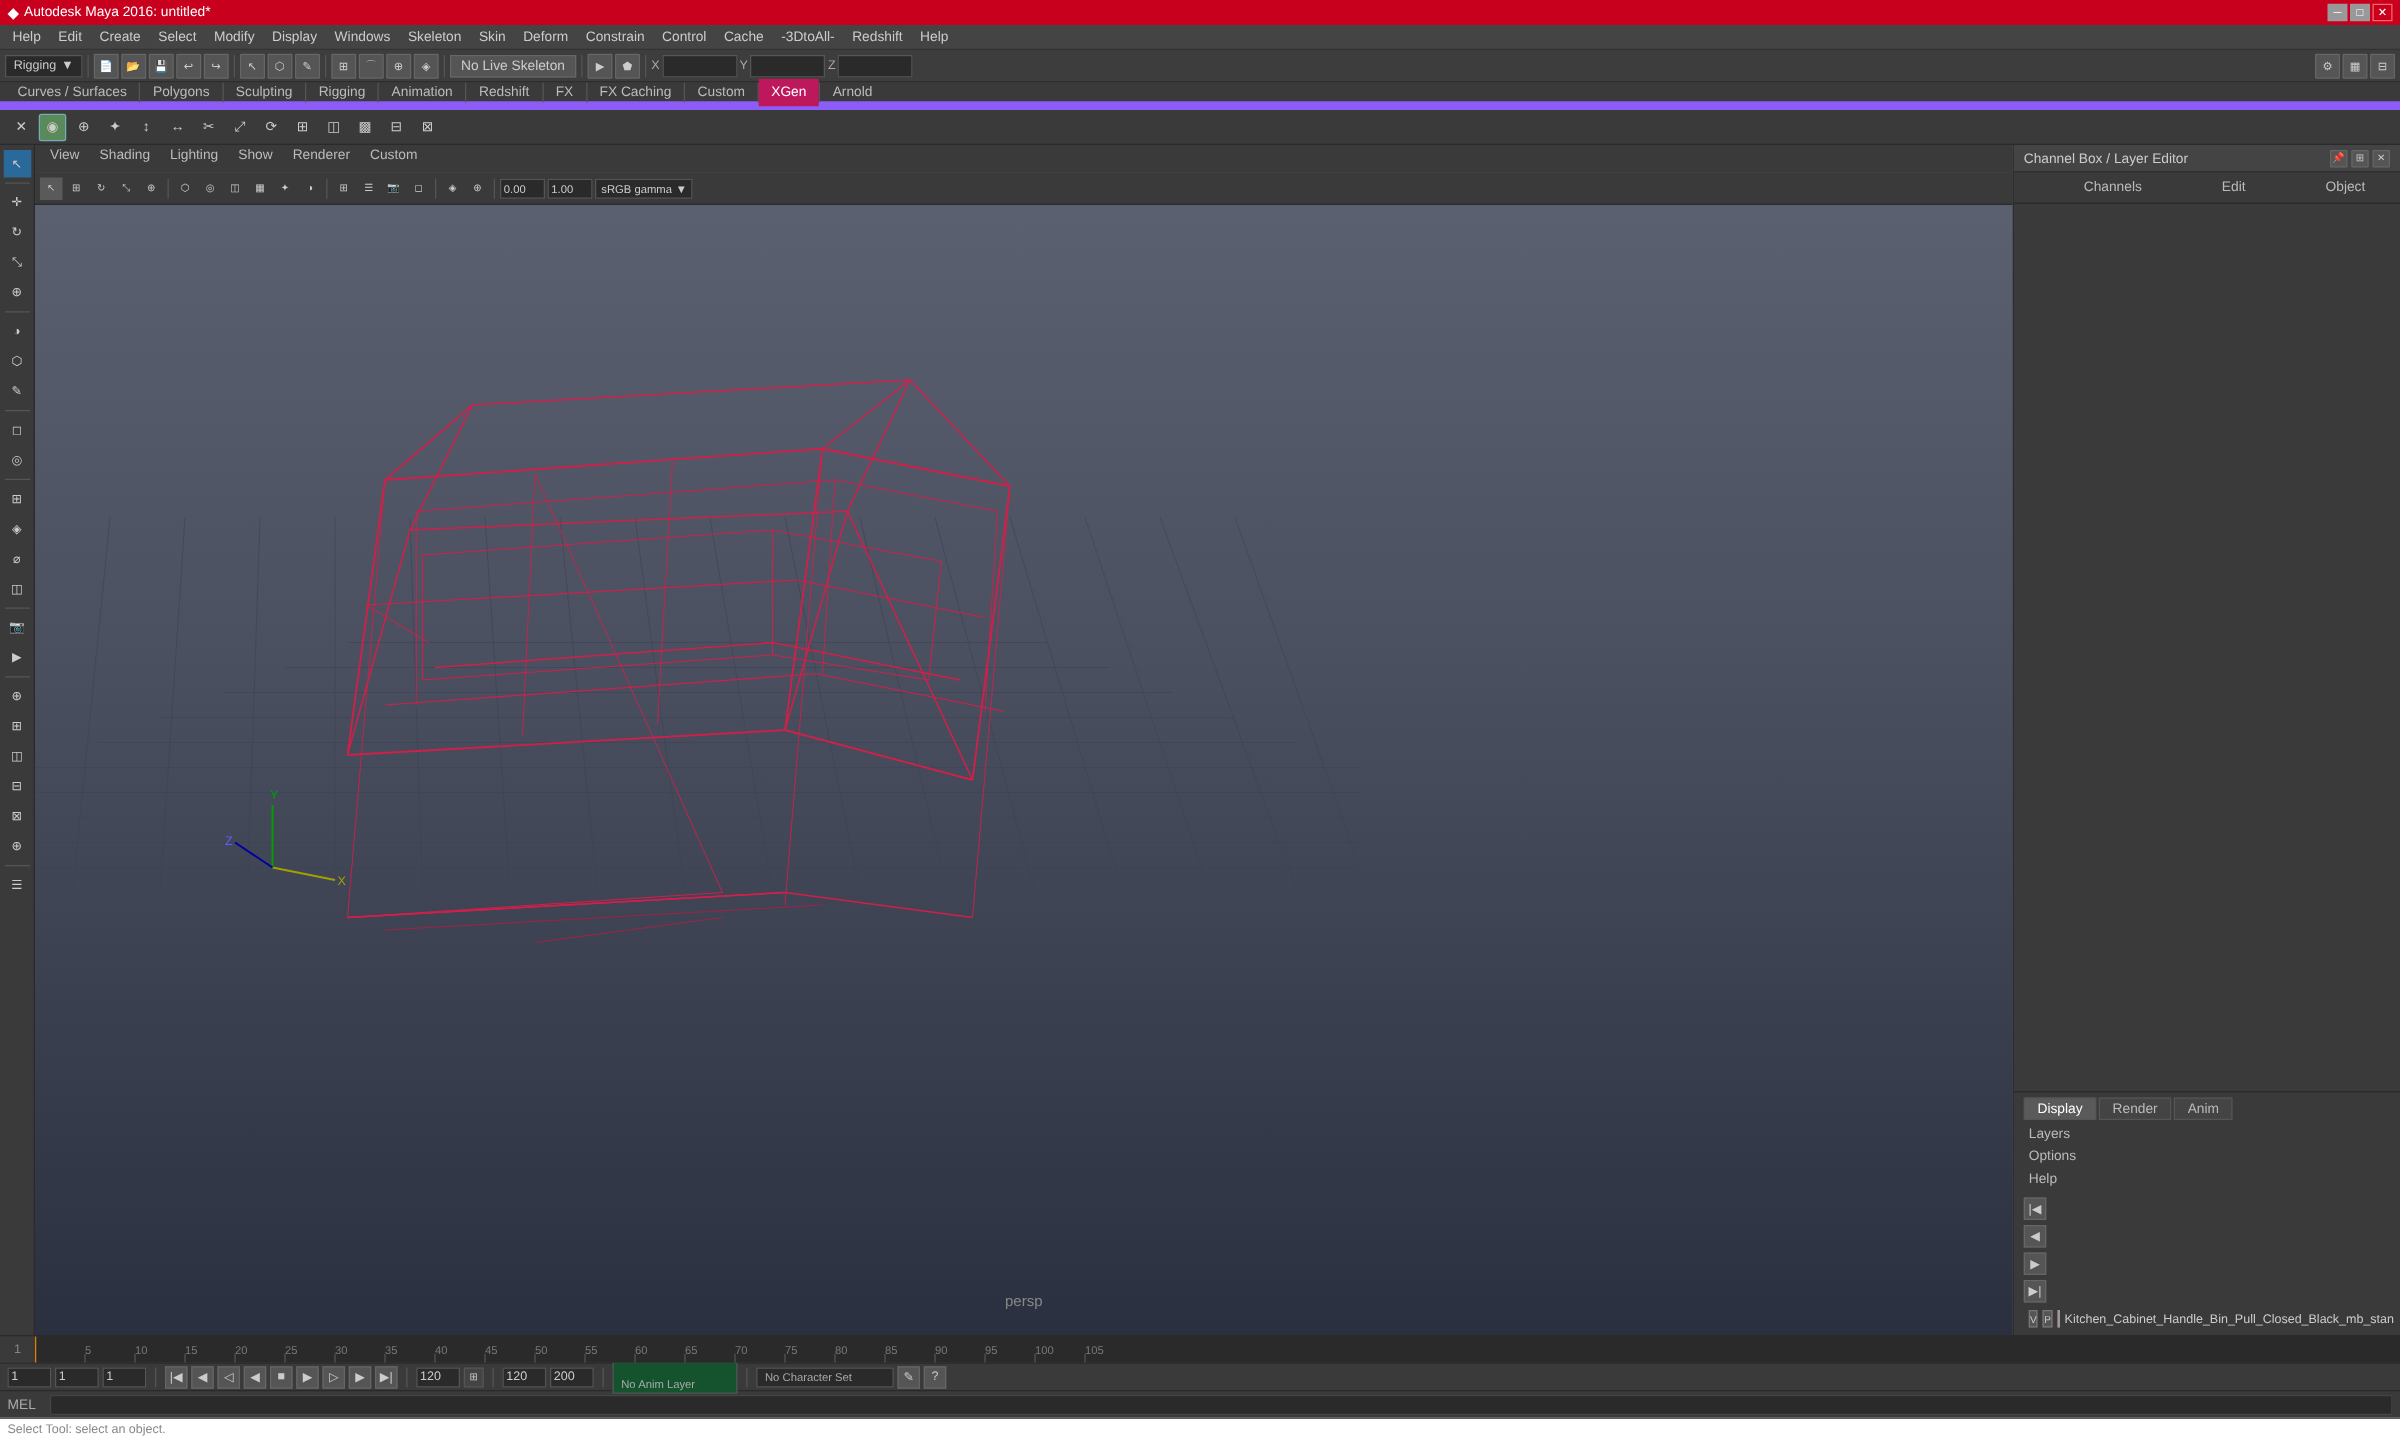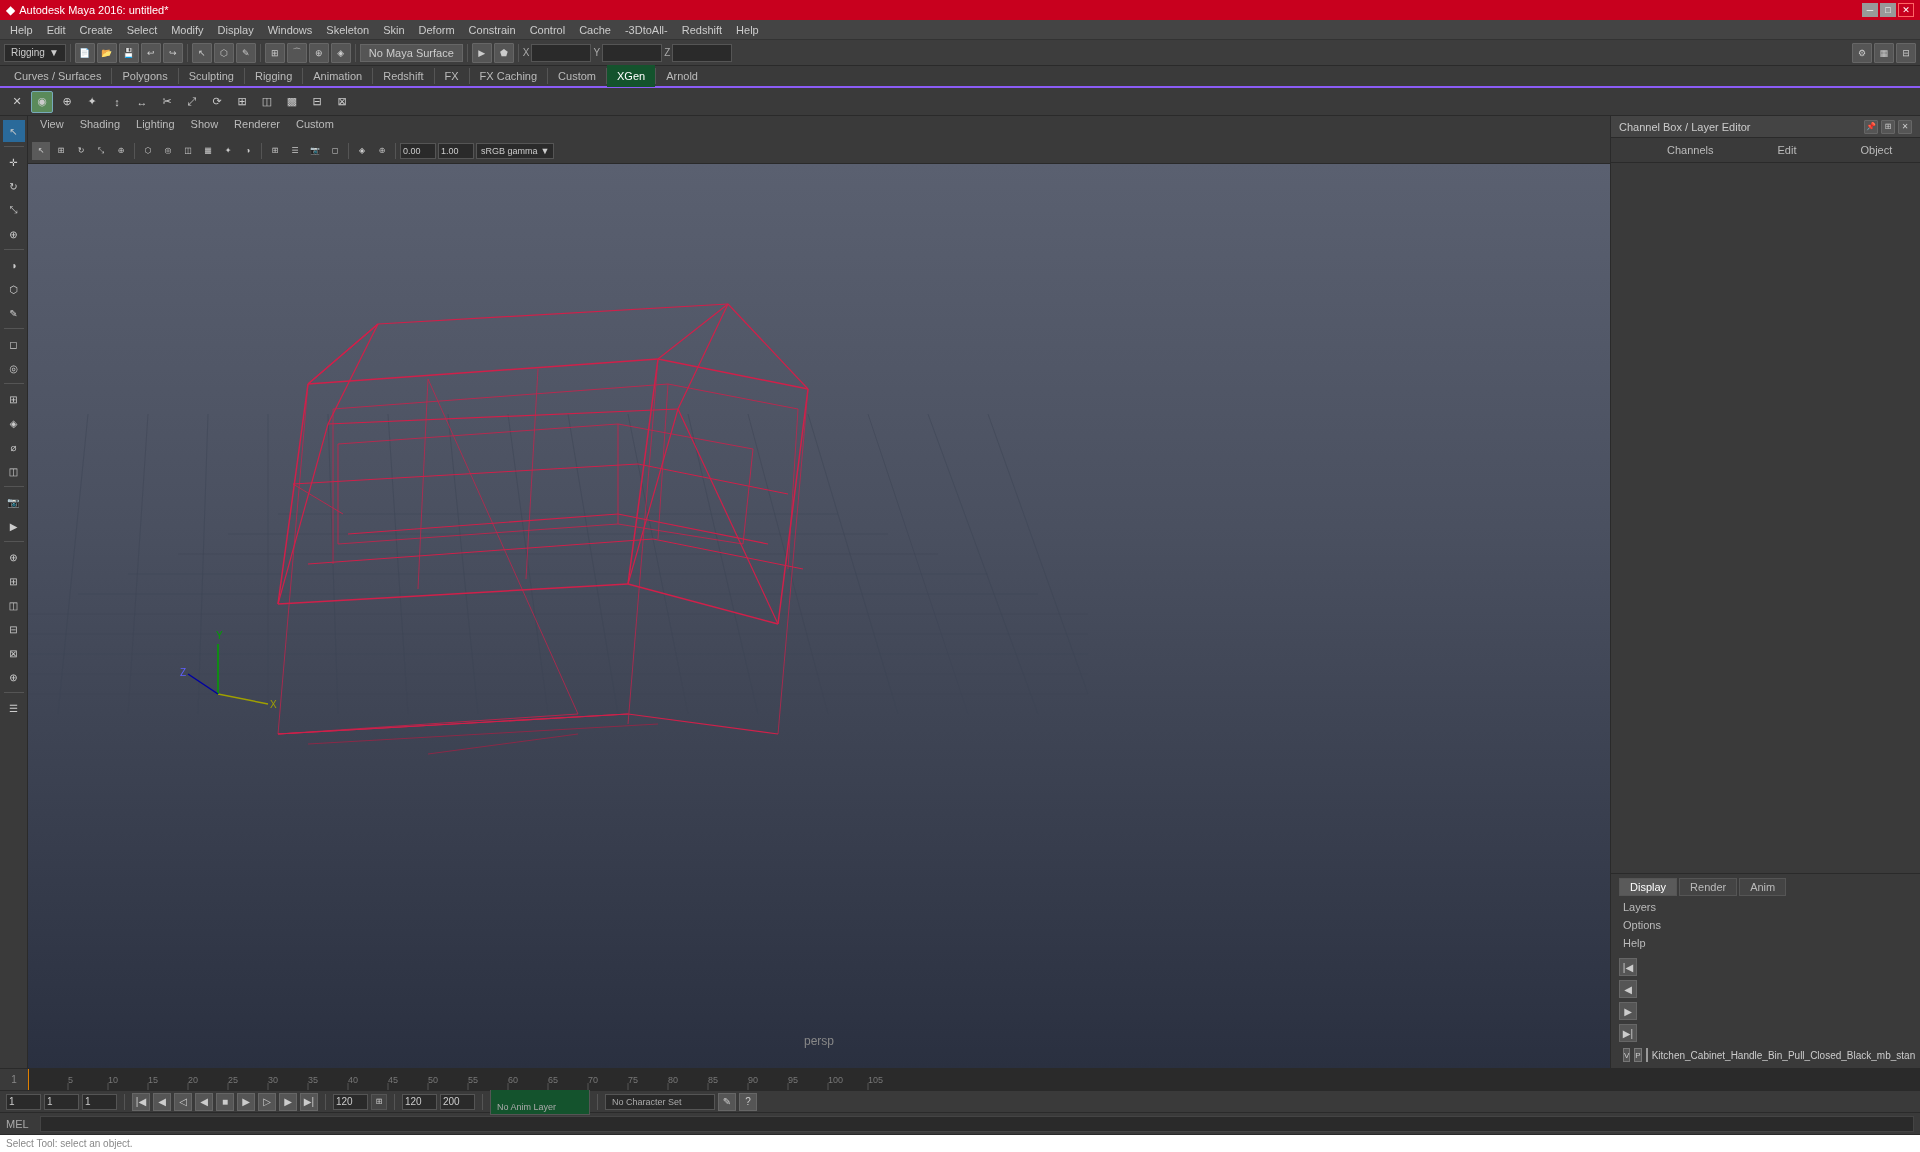--- a/index.html
+++ b/index.html
@@ -108,32 +108,32 @@
     }
 
     
     #module-tabs {
       width: 100%;
       height: 22px;
       background: #3a3a3a;
       display: flex;
       align-items: center;
       padding: 0 4px;
-      border-bottom: 2px solid #8b5cf6;
+      border-bottom: 7px solid #8b5cf6;
     }
     .module-tab {
       padding: 2px 10px;
       color: #bbb;
       cursor: pointer;
       font-size: 11px;
       height: 22px;
       display: flex; align-items: center;
     }
     .module-tab.active {
-      background: #14532d;
+      background: #be185d;
       color: white;
     }
     .module-sep { width: 1px; height: 16px; background: #555; }
 
     
     #icon-toolbar {
       width: 100%;
       height: 28px;
       background: #3a3a3a;
       display: flex;
@@ -484,21 +484,21 @@
   <button class="toolbar-btn">↖</button>
   <button class="toolbar-btn">⬡</button>
   <button class="toolbar-btn">✎</button>
   <div class="toolbar-sep"></div>
   <button class="toolbar-btn">⊞</button>
   <button class="toolbar-btn">⌒</button>
   <button class="toolbar-btn">⊕</button>
   <button class="toolbar-btn">◈</button>
   <div class="toolbar-sep"></div>
   <div class="no-live-surface">
-    <span>No Maya Surface</span>
+    <span>No Live Skeleton</span>
   </div>
   <div class="toolbar-sep"></div>
   <button class="toolbar-btn">▶</button>
   <button class="toolbar-btn">⬟</button>
   <div class="toolbar-sep"></div>
   <span style="font-size:10px;color:#aaa;">X</span>
   <input class="coord-field" value="" style="width: 60px;">
   <span style="font-size:10px;color:#aaa;">Y</span>
   <input class="coord-field" value="" style="width: 60px;">
   <span style="font-size:10px;color:#aaa;">Z</span>

